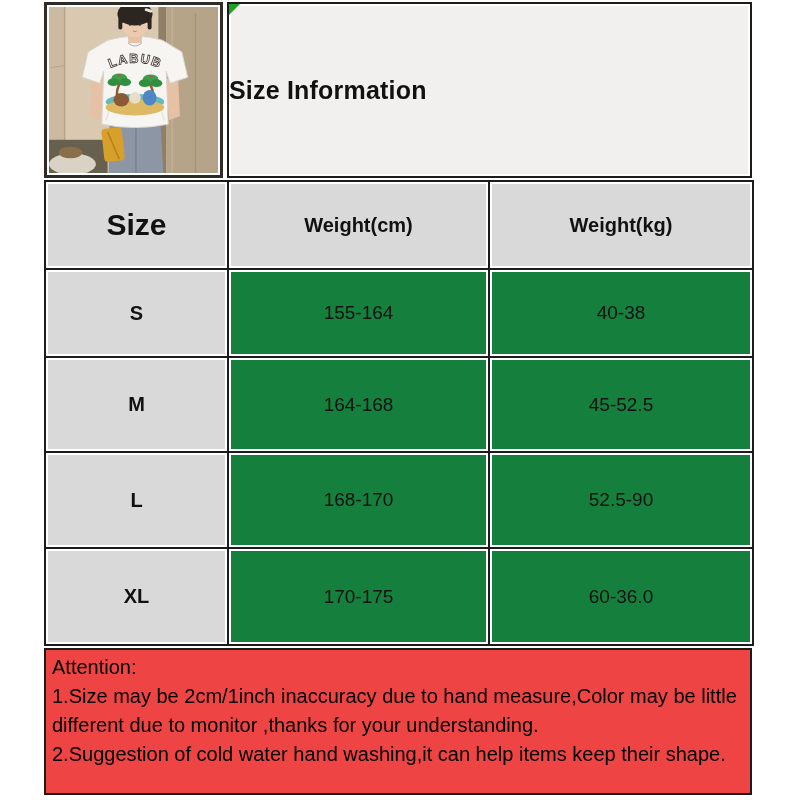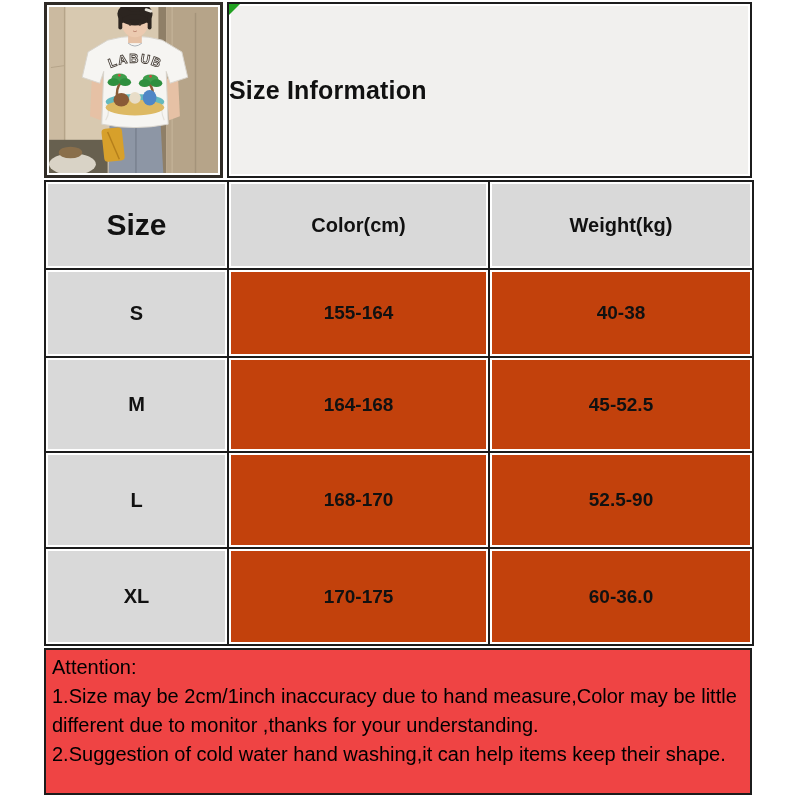--- a/index.html
+++ b/index.html
@@ -35,21 +35,21 @@
     box-shadow:inset 0 0 0 2px #ffffff;padding:0;
   }
   .size-table thead tr{height:88px;}
   .size-table tbody tr:nth-child(1){height:88px;}
   .size-table tbody tr:nth-child(2){height:95px;}
   .size-table tbody tr:nth-child(3){height:96px;}
   .size-table tbody tr:nth-child(4){height:97px;margin-left:24px;}
   .size-table th{background:#d9d9d9;font-weight:bold;font-size:20px;}
   .size-table th.col-size{font-size:30px;}
   .size-table td.lbl{background:#d9d9d9;font-weight:bold;font-size:20px;}
-  .size-table td.val{background:#c2410c;font-weight:bold;font-size:19px;}
+  .size-table td.val{background:#15803d;font-weight:normal;font-size:19px;}
   
   .attention-box{
     position:absolute;left:44px;top:648px;width:708px;height:147px;
     box-sizing:border-box;border:2px solid #1c1c1c;background:#ef4444;
     padding:3px 8px 0 6px;font-size:20px;line-height:29px;color:#000;
   }
 </style>
 </head>
 <body>
 
@@ -126,21 +126,21 @@
 
   <table class="size-table">
     <colgroup>
       <col style="width:183px">
         <col style="width:261px">
         <col style="width:264px">
     </colgroup>
     <thead>
       <tr>
         <th class="col-size">Size</th>
-        <th>Color(cm)</th>
+        <th>Weight(cm)</th>
         <th>Weight(kg)</th>
       </tr>
     </thead>
     <tbody>
       <tr>
         <td class="lbl">S</td>
         <td class="val">155-164</td>
         <td class="val">40-38</td>
       </tr>
       <tr>

